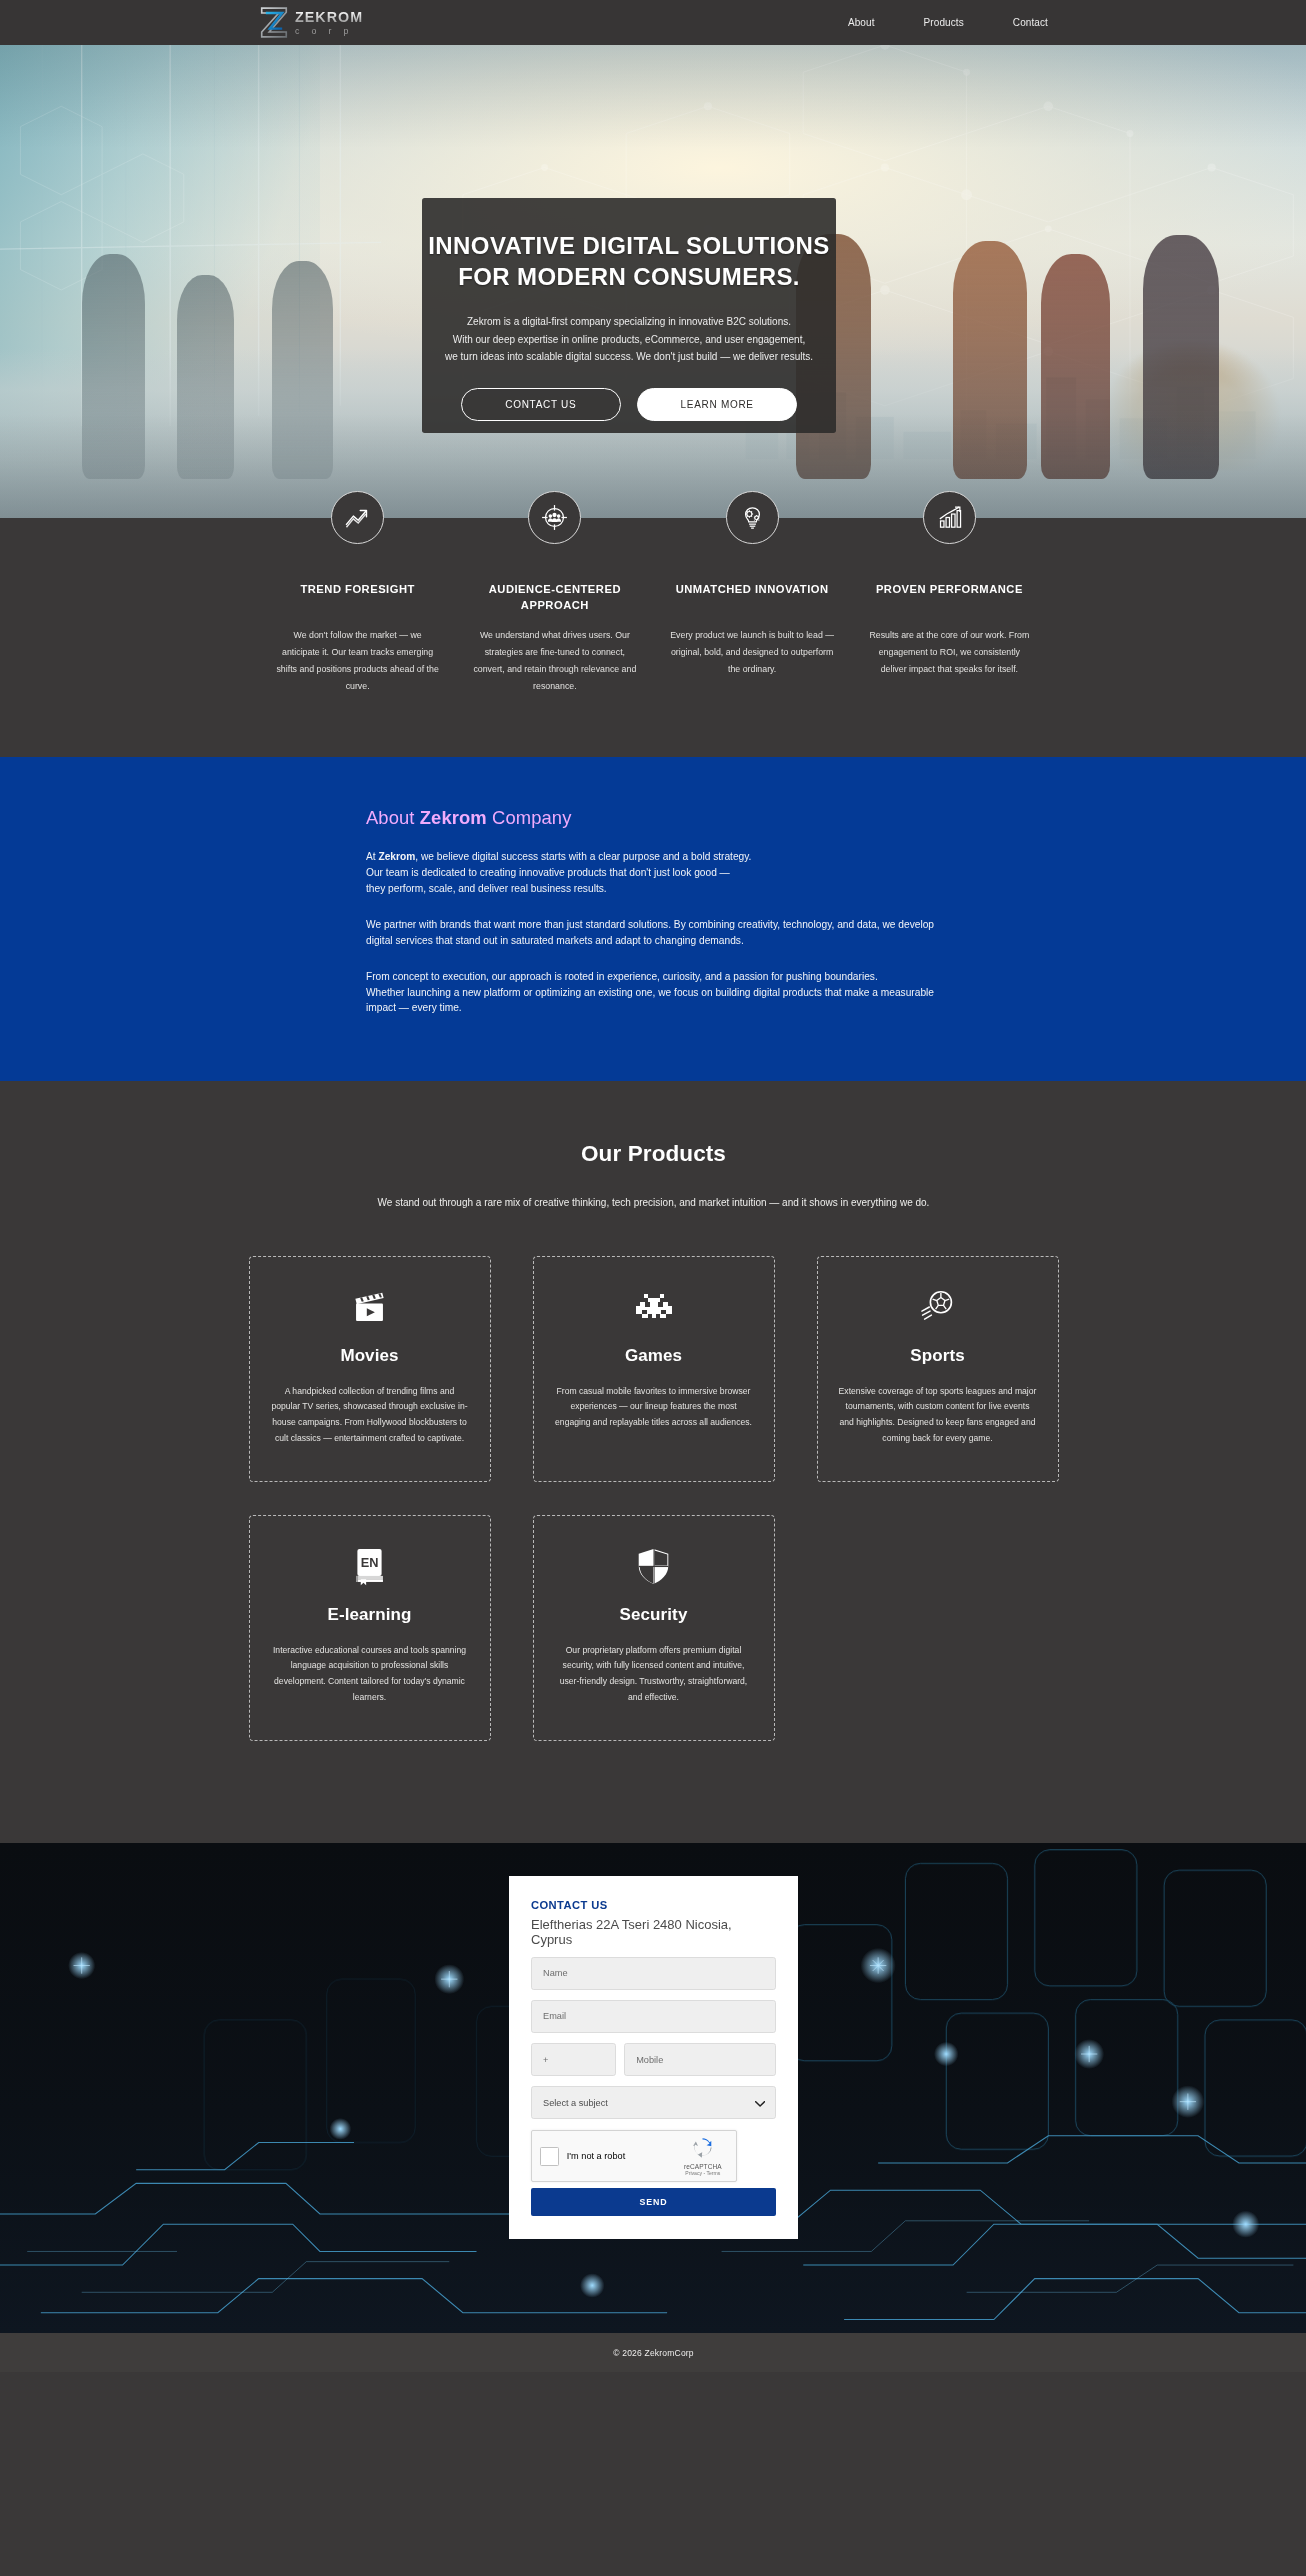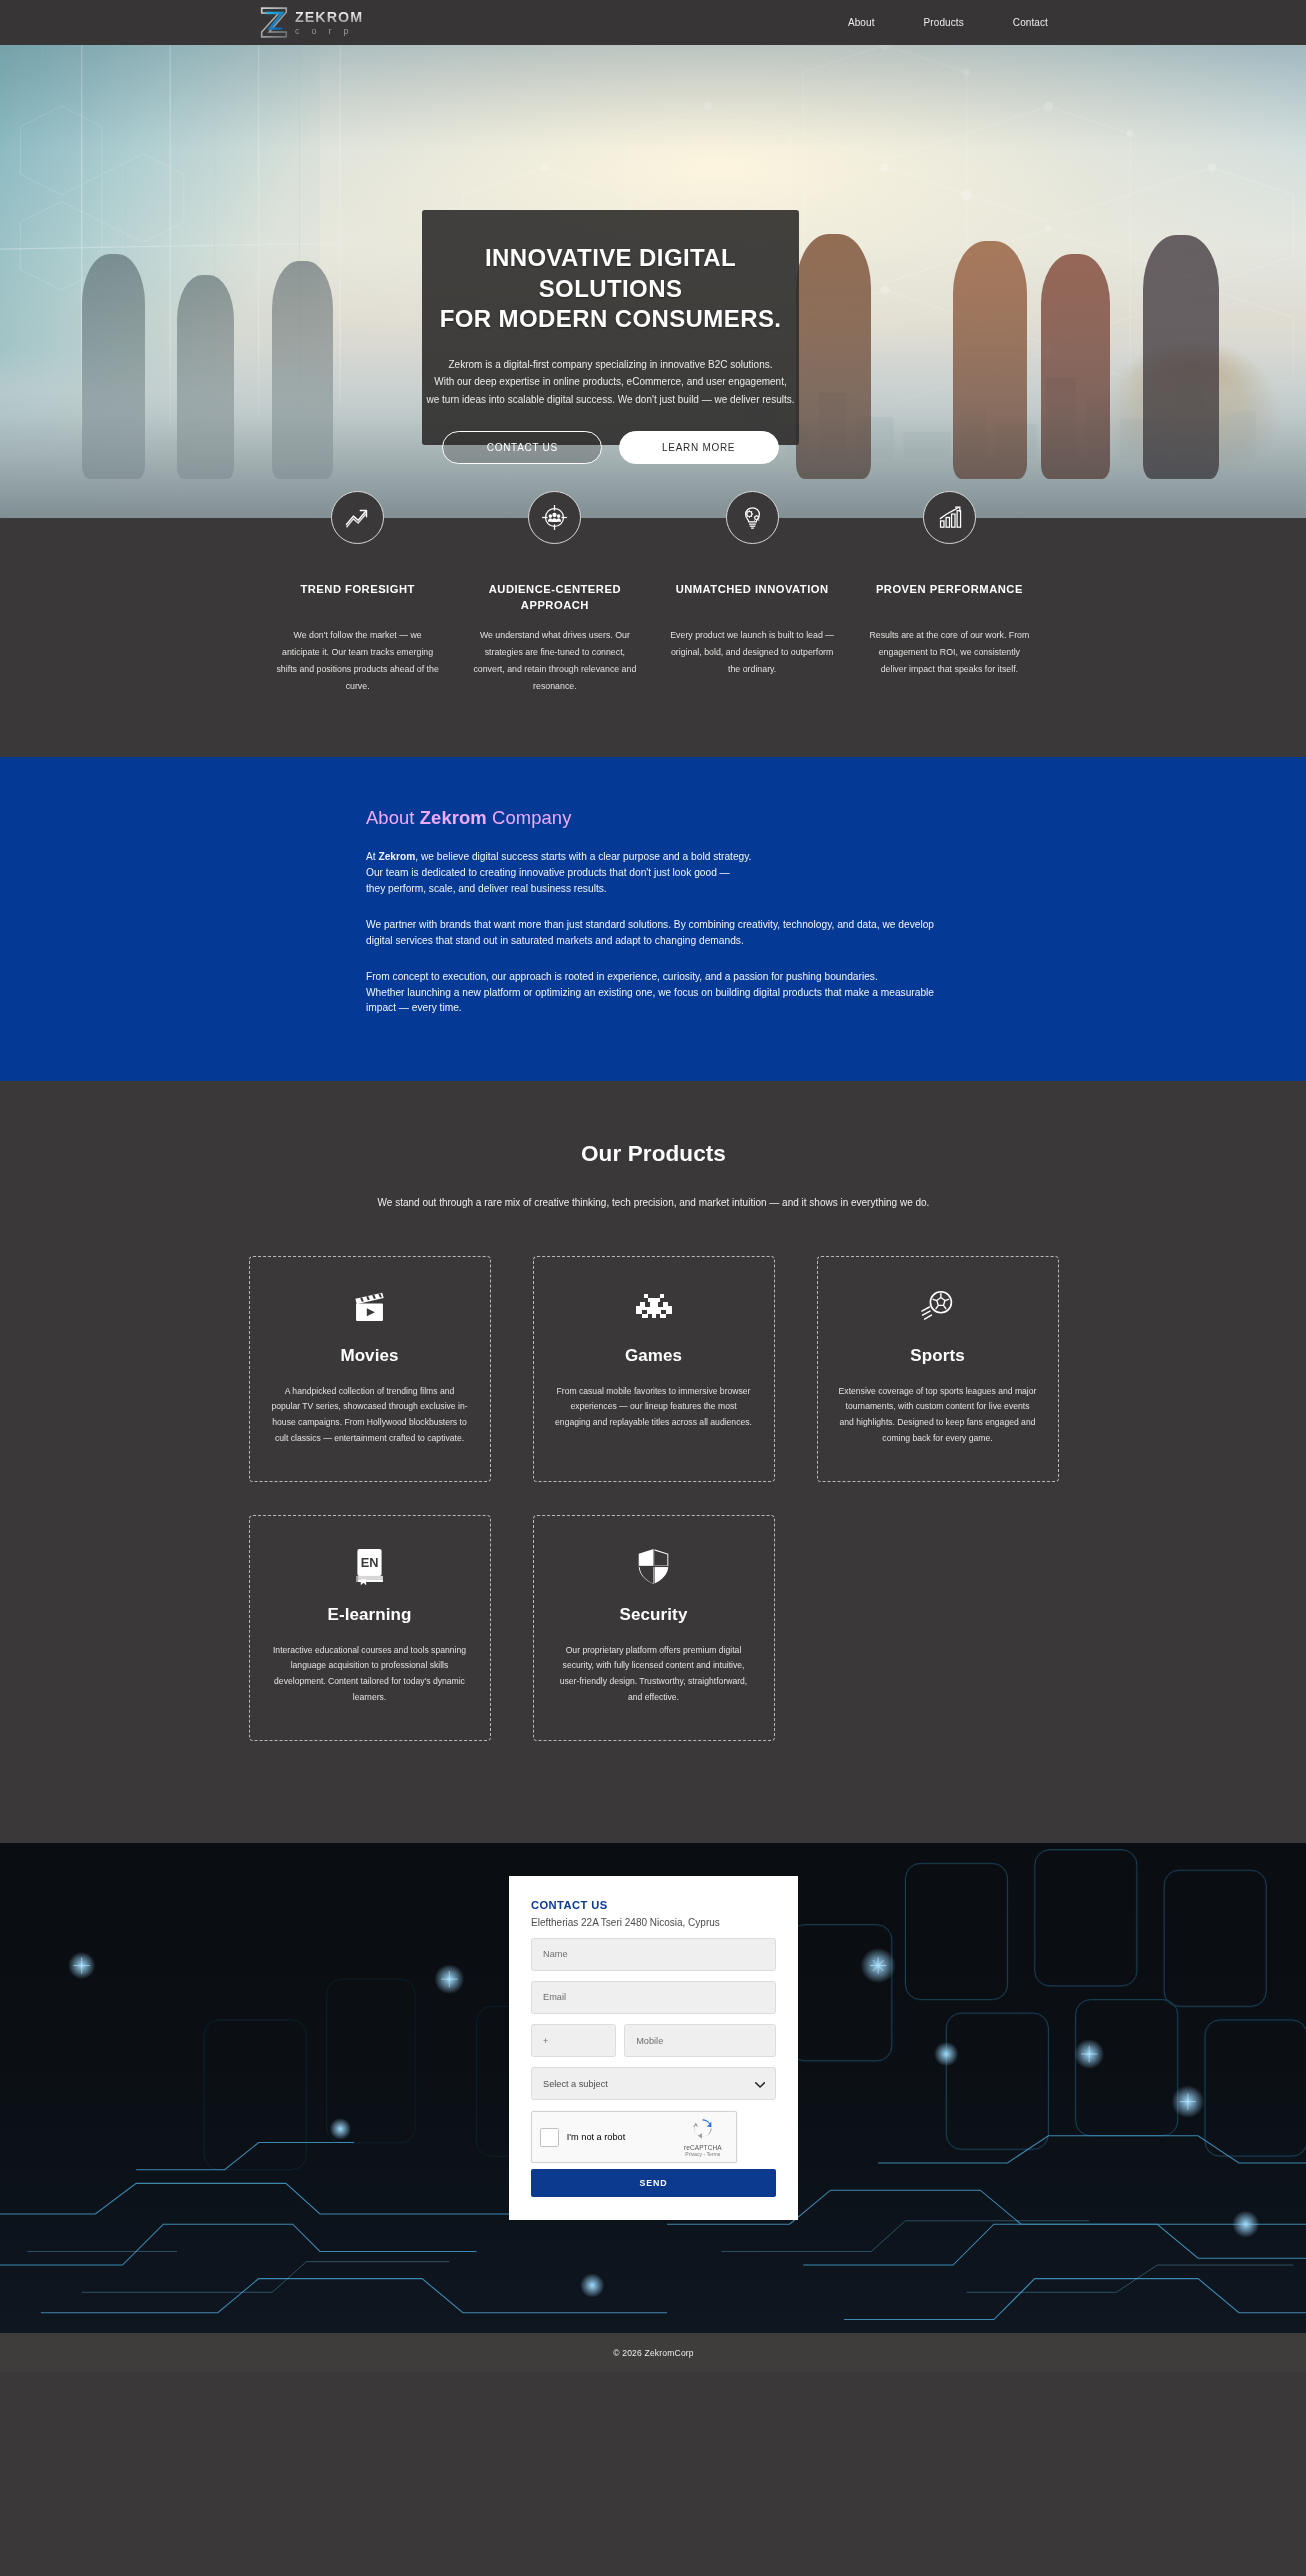--- a/index.html
+++ b/index.html
@@ -99,22 +99,22 @@
     border-radius: 44% 44% 12% 12% / 22% 22% 6% 6%;
     filter: blur(0.3px);
   }
   .hero-vignette {
     position: absolute; inset: 0;
     background: linear-gradient(180deg, rgba(20,25,28,.12) 0%, rgba(20,25,28,0) 22%, rgba(20,25,28,0) 78%, rgba(25,30,32,.18) 100%);
   }
   .hero-card {
     position: absolute;
     left: 422px;
-    top: 165px;
-    width: 377px;
+    top: 153px;
+    width: 414px;
     height: 235px;
     background: rgba(46,44,43,.90);
     border-radius: 2.7px;
     display: flex;
     flex-direction: column;
     align-items: center;
     padding-top: 33px;
     z-index: 5;
   }
   .hero-title {
@@ -282,21 +282,21 @@
   .contact-heading {
     color: #0b3a8f;
     font-size: 11.2px;
     font-weight: 700;
     letter-spacing: 0.4px;
     text-transform: uppercase;
   }
   .contact-address {
     margin-top: 5.4px;
     color: #4b4b4b;
-    font-size: 10px;
+    font-size: 13px;
   }
   .field {
     margin-top: 10.2px;
     width: 100%;
     height: 33px;
     background: #efefef;
     border: 0.7px solid #dcdcdc;
     border-radius: 2.7px;
     padding: 0 11px;
     font-size: 9.2px;

